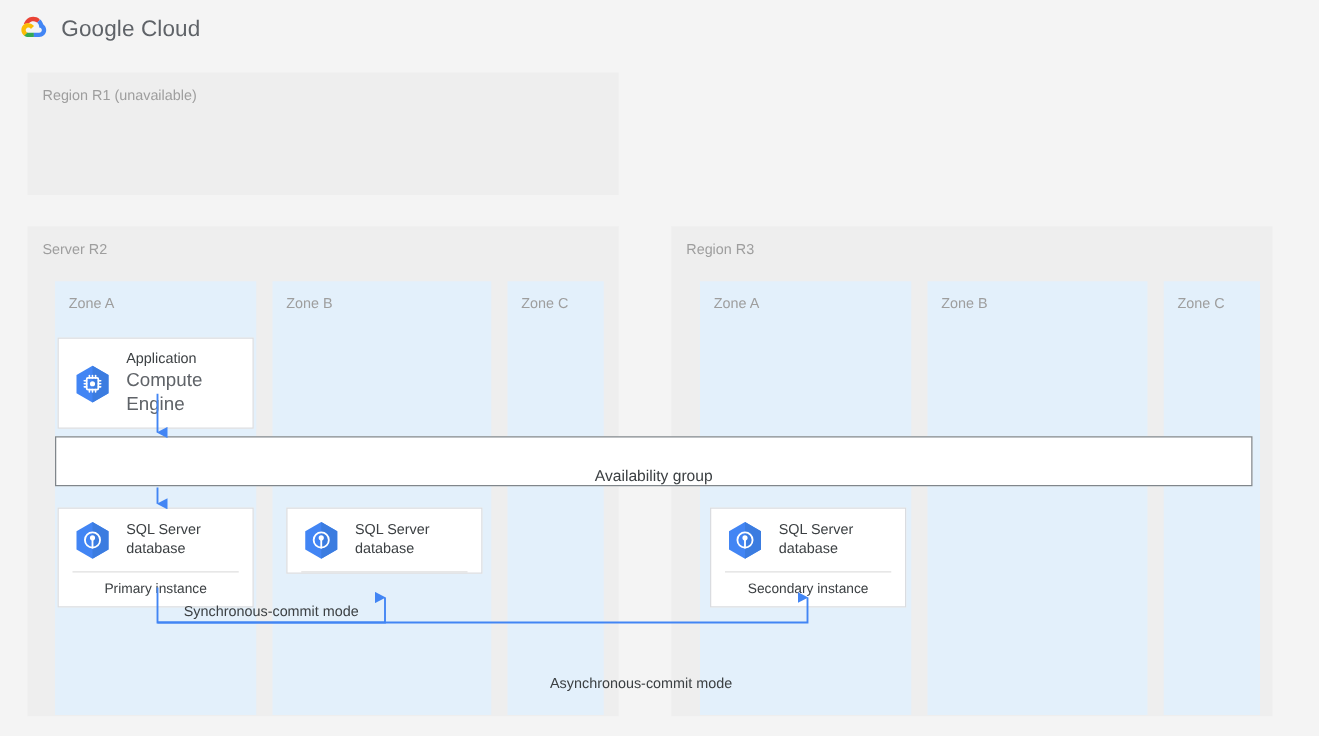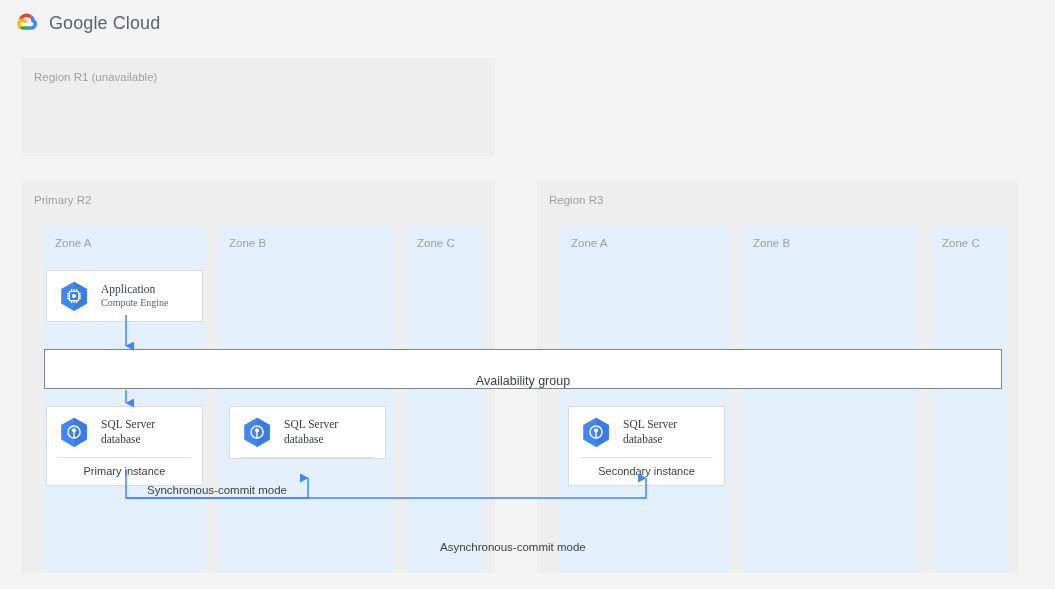--- a/index.html
+++ b/index.html
@@ -94,28 +94,28 @@
     background: #ffffff;
     border: 1px solid #dadce0;
     z-index: 5;
   }
   .node-top {
     display: flex;
     align-items: center;
     padding: 9px 10px 9px 11px;
   }
   .node-icon { flex: 0 0 auto; width: 32px; height: 32px; }
-  .node-text { margin-left: 11px; line-height: 1.28; font-family: Liberation Serif, serif; }
+  .node-text { margin-left: 11px; line-height: 1.28; }
   .node-title {
     font-size: 11.5px;
     color: #3c4043;
     white-space: pre-line;
   }
   .node-sub {
-    font-size: 10px;
+    font-size: 15px;
     color: #5f6368;
   }
   .node-divider {
     height: 1px;
     background: #e0e0e0;
     margin: 0 11px;
   }
   .node-footer {
     text-align: center;
     font-size: 11px;
@@ -177,21 +177,21 @@
   <div id="gcp-wordmark">Google Cloud</div>
 </div>
 
 <div id="canvas">
 
   <div class="region" id="region-r1">
     <div class="region-label">Region R1 (unavailable)</div>
   </div>
 
   <div class="region" id="region-r2">
-    <div class="region-label">Primary R2</div>
+    <div class="region-label">Server R2</div>
   </div>
 
   <div class="region" id="region-r3">
     <div class="region-label">Region R3</div>
   </div>
 
   <div class="zone" id="zone-r2-a">
     <div class="zone-label">Zone A</div>
   </div>
   <div class="zone" id="zone-r2-b">

